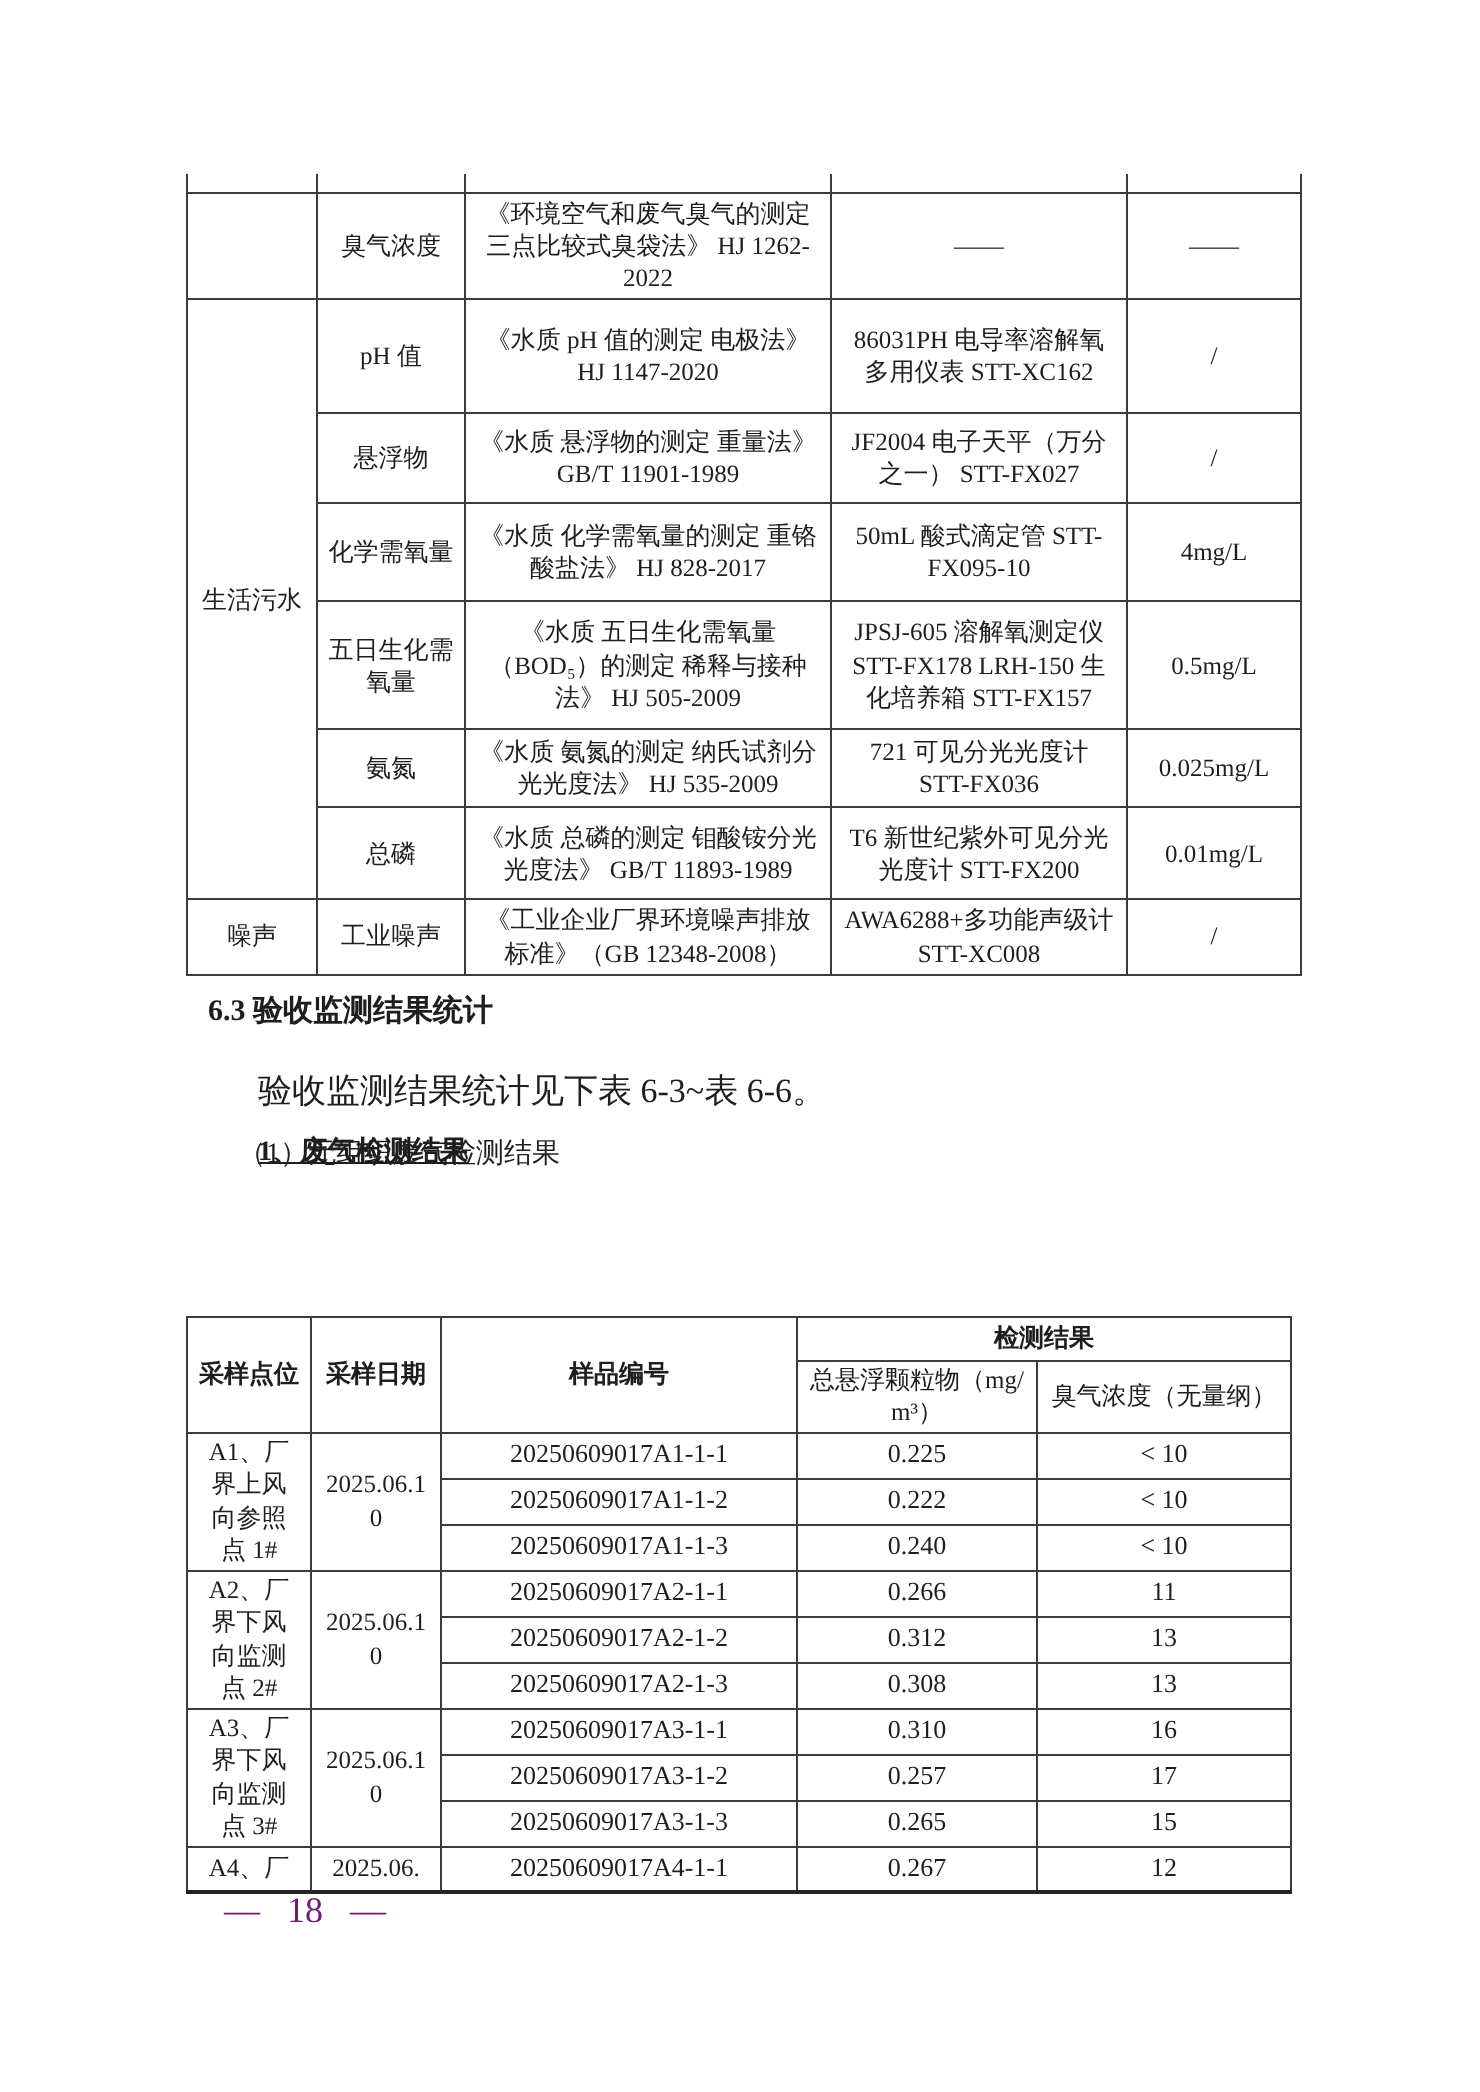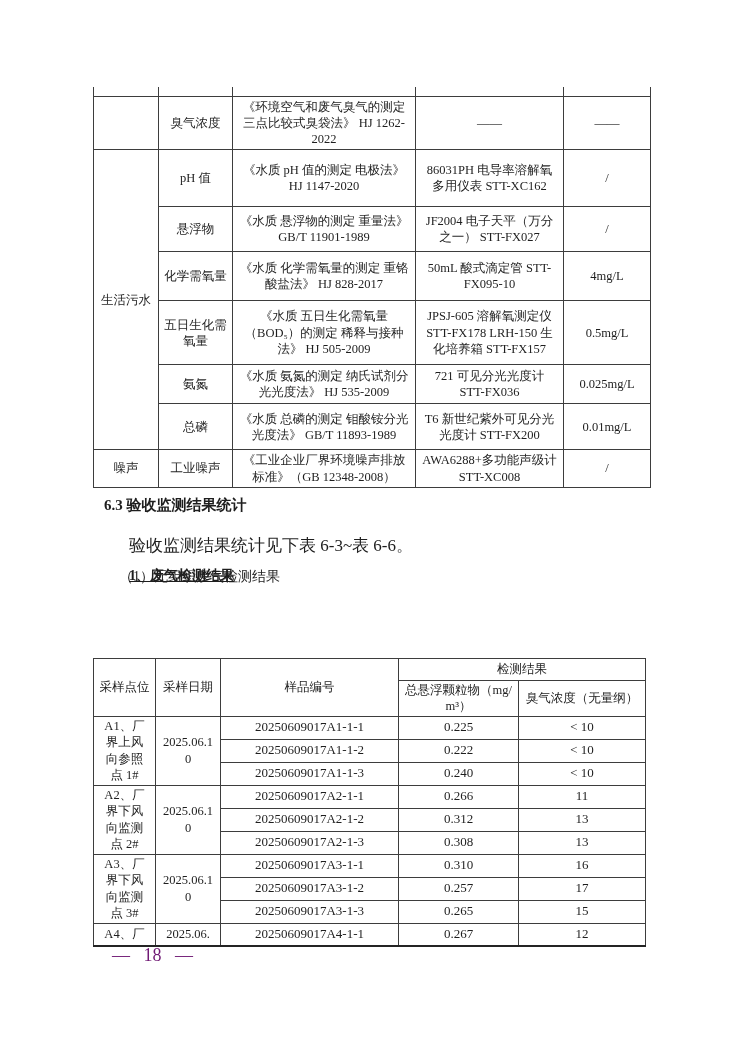--- a/index.html
+++ b/index.html
@@ -25,21 +25,21 @@
   .h-sub1    { position:absolute; left:129px; top:567px; font-size:14px; font-weight:bold;text-decoration:underline; }
   .h-sub2    { position:absolute; left:119px; top:568px; font-size:14px; }
   .t2-title  { position:absolute; left:93px; top:635px; width:552px; text-align:center;
                font-size:13.5px; font-weight:bold; }
 
   
   .t2 { position:absolute; left:93px; top:658px; width:552px; font-size:12.5px; line-height:1.3; }
   .t2 th, .t2 td { padding:1px 4px; word-break:break-all; }
   .t2 td.num { font-size:13px; }
   .t2 td.point { padding:1px 8px; }
-  .t2 tr.h1 th { height:22px; }
+  .t2 tr.h1 th { height:22px;font-weight:bold; }
   .t2 tr.h2 th { height:32px; }
   .t2 tr.data td { height:23px; }
   .t2 tr.last td { border-bottom:2px solid #242424; }
 
   .footer { position:absolute; left:112px; top:945px; font-size:18px; word-spacing:9px; color:#701a75; }
 </style>
 </head>
 <body>
 
 <div class="page">

